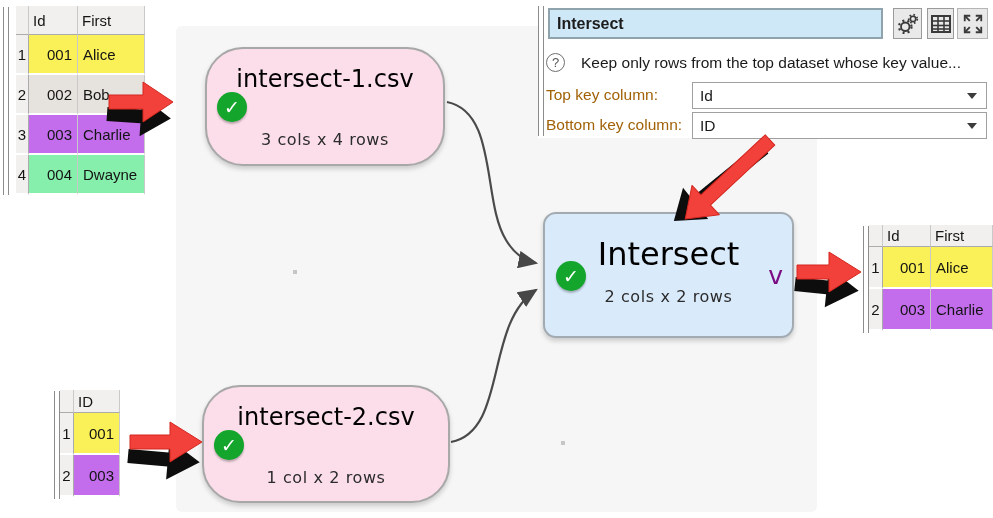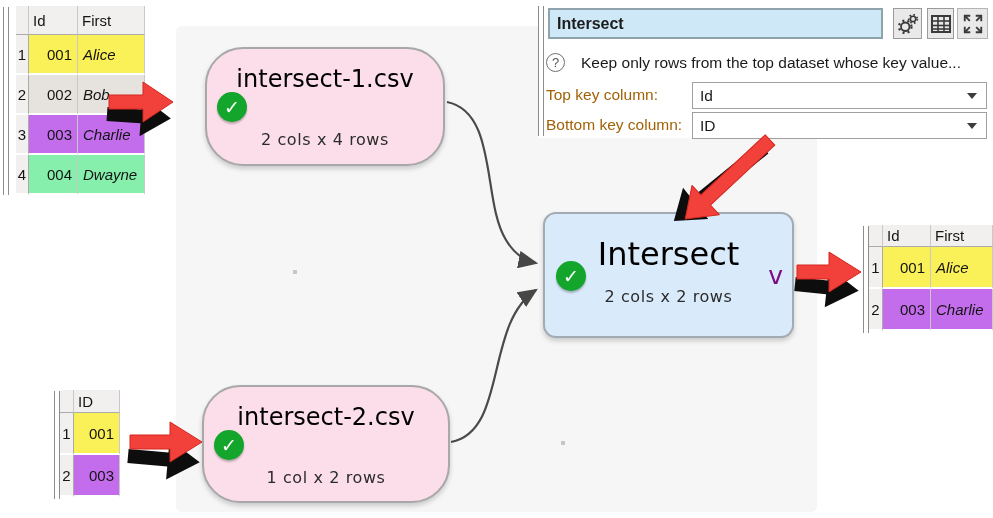--- a/index.html
+++ b/index.html
@@ -56,21 +56,21 @@
 
   
   .dtable{position:absolute;z-index:2;}
   .trow{display:flex;}
   .cell{box-sizing:border-box;display:flex;align-items:center;font-size:15px;
         border-right:1px solid #c9c9c9;border-bottom:2px solid #ffffff;color:#141414;
         overflow:hidden;white-space:nowrap;}
   .cell.h{background:#f1f0ee;border-bottom:1px solid #ababab;padding-left:4px;}
   .cell.num{background:#f1f0ee;justify-content:center;border-right:1px solid #ababab;}
   .cell.right{justify-content:flex-end;padding-right:5px;}
-  .cell.left{padding-left:5px;font-style:italic;}
+  .cell.left{padding-left:5px;}
   .hl-yellow{background:#f9f157;}
   .hl-purple{background:#c36cec;}
   .hl-gray{background:#e6e3de;}
   .hl-none{background:#86efac;}
 
   .t-left .c0{width:13px}.t-left .c1{width:49px}.t-left .c2{width:67px}
   .t-left .trow{height:40px}.t-left .thead{height:29px}
   .t-res .c0{width:14px}.t-res .c1{width:48px}.t-res .c2{width:62px}
   .t-res .trow{height:42px}.t-res .thead{height:22px}
   .t-bot .c0{width:14px}.t-bot .c1{width:46px}
@@ -91,21 +91,21 @@
         <path d="M0,0 L9,4 L0,8 z" fill="#474747"></path>
       </marker>
     </defs>
     <path class="conn" marker-end="url(#arrhead)" d="M271,76 C322,86 306,176 330,214 C339,229 350,235 360,237"></path>
     <path class="conn" marker-end="url(#arrhead)" d="M275,416 C332,405 308,298 360,264"></path>
   </svg>
 
   <div class="node pink" style="left:205px;top:47px;width:240px;height:119px">
     <span class="check" style="left:10px;top:43px">✓</span>
     <div class="node-title" style="top:16px;font-size:24px">intersect-1.csv</div>
-    <div class="node-sub" style="bottom:15px">2 cols x 4 rows</div>
+    <div class="node-sub" style="bottom:15px">3 cols x 4 rows</div>
   </div>
 
   <div class="node pink" style="left:202px;top:385px;width:248px;height:118px">
     <span class="check" style="left:10px;top:43px">✓</span>
     <div class="node-title" style="top:16px;font-size:24px">intersect-2.csv</div>
     <div class="node-sub" style="bottom:14px">1 col x 2 rows</div>
   </div>
 
   <div class="node blue" style="left:543px;top:212px;width:251px;height:126px">
     <span class="check" style="left:11px;top:47px">✓</span>

